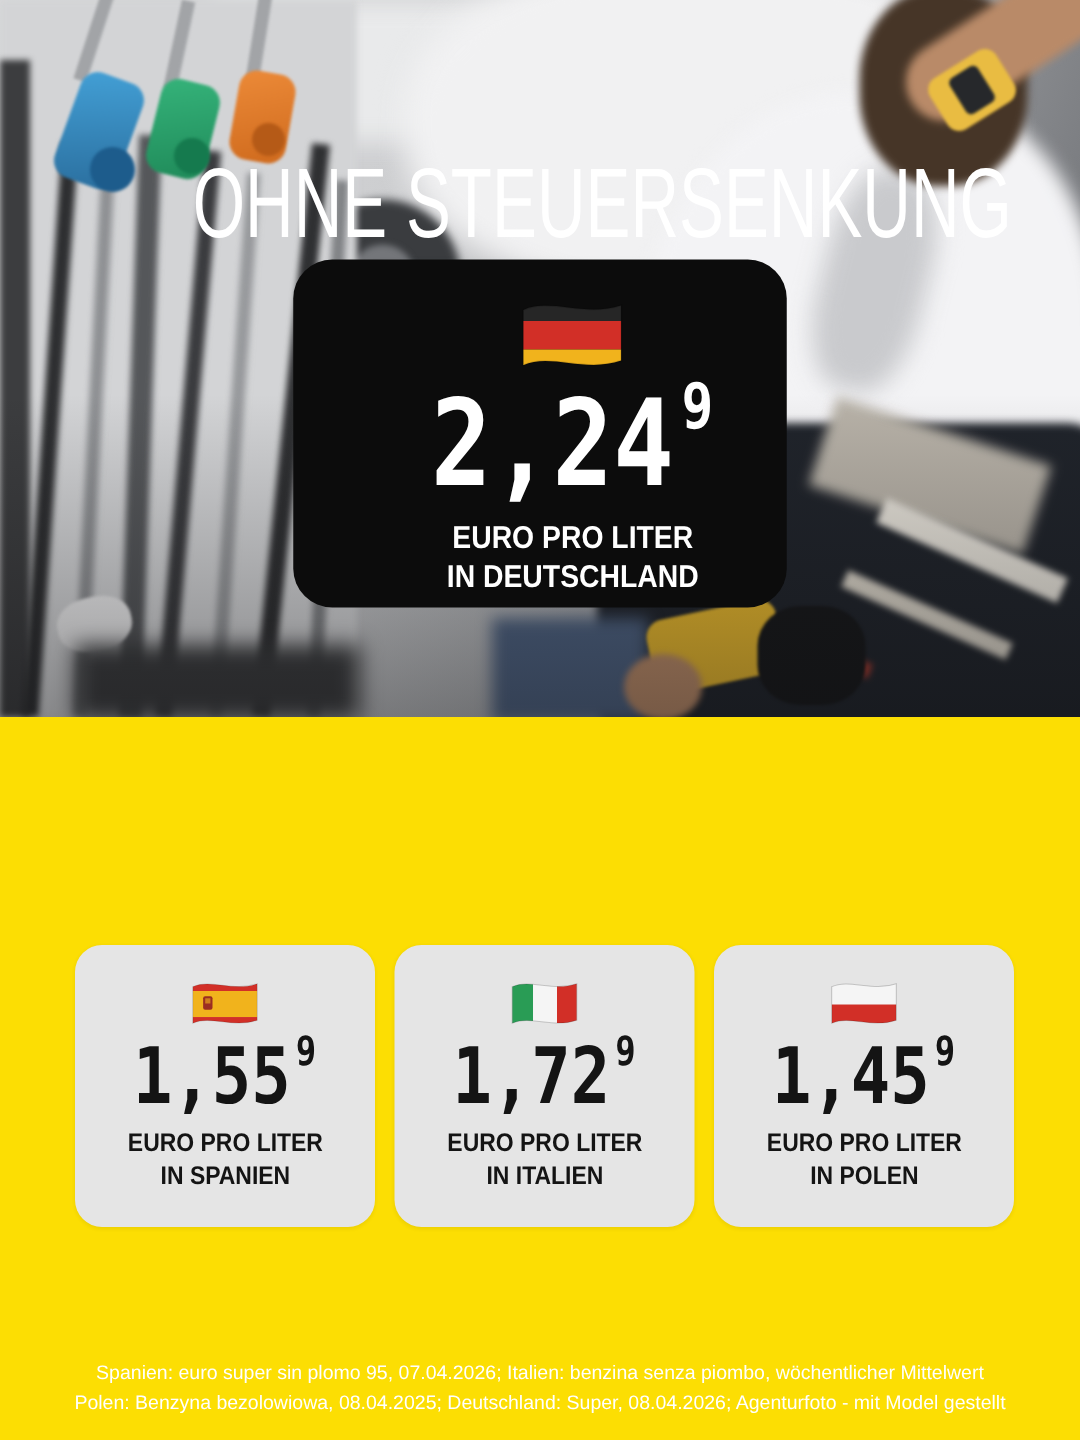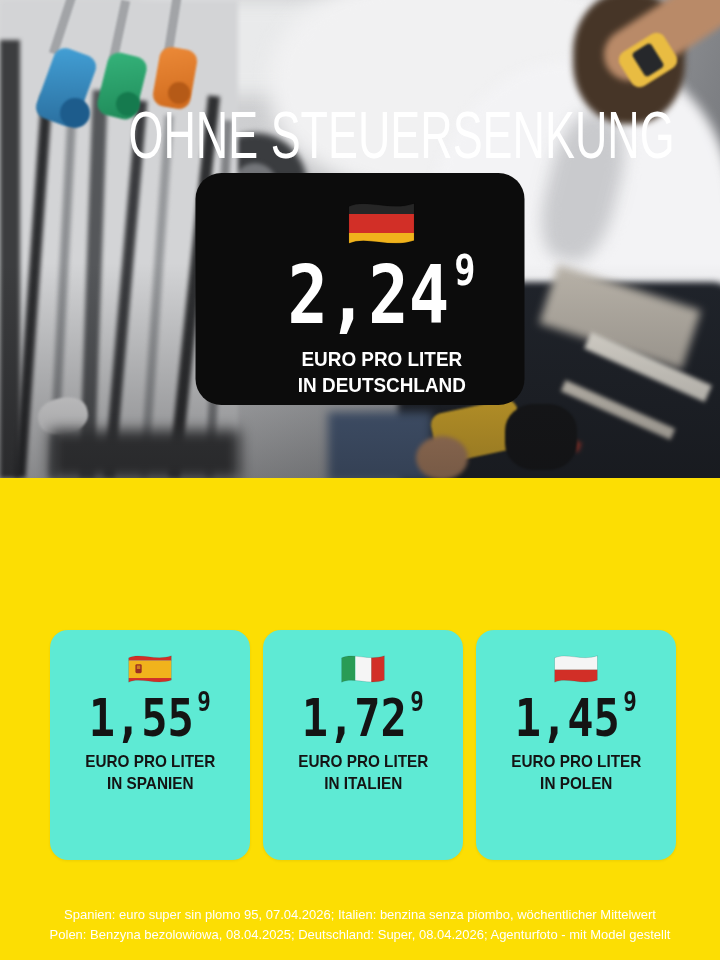--- a/index.html
+++ b/index.html
@@ -86,21 +86,21 @@
              transform:scaleX(0.84);transform-origin:center;
              font-family:"DejaVu Sans Mono",monospace;font-weight:700;line-height:1;}
   .black-card .price-row{margin-top:4px;color:#ffffff;font-size:80px;}
   .black-card .sup{font-size:42px;margin-left:6px;margin-top:-6px;}
   .price-label{text-align:center;font-weight:700;text-transform:uppercase;}
   .black-card .price-label{margin-top:10px;color:#ffffff;font-size:21px;line-height:1.25;}
   .price-label span{display:block;transform:scaleX(0.9);transform-origin:center;white-space:nowrap;}
 
   .bottom{position:absolute;top:478px;left:0;width:720px;height:482px;background:#FCDE03;}
   .cards{position:absolute;top:152px;left:50px;display:flex;gap:13px;}
-  .card{width:200px;height:230px;background:#5eead4;border-radius:18px;
+  .card{width:200px;height:188px;background:#e5e5e5;border-radius:18px;
         display:flex;flex-direction:column;align-items:center;
         box-shadow:0 1px 3px rgba(0,0,0,0.07);}
   .card .price-row{margin-top:4px;color:#141414;font-size:52px;}
   .card .sup{font-size:27px;margin-left:4px;margin-top:-4px;}
   .card .price-label{margin-top:7px;color:#141414;font-size:17px;line-height:1.3;}
 
   .footnote{position:absolute;top:427px;left:0;right:0;text-align:center;
             color:#ffffff;font-size:13px;line-height:1.5;font-weight:400;}
 </style>
 </head>

